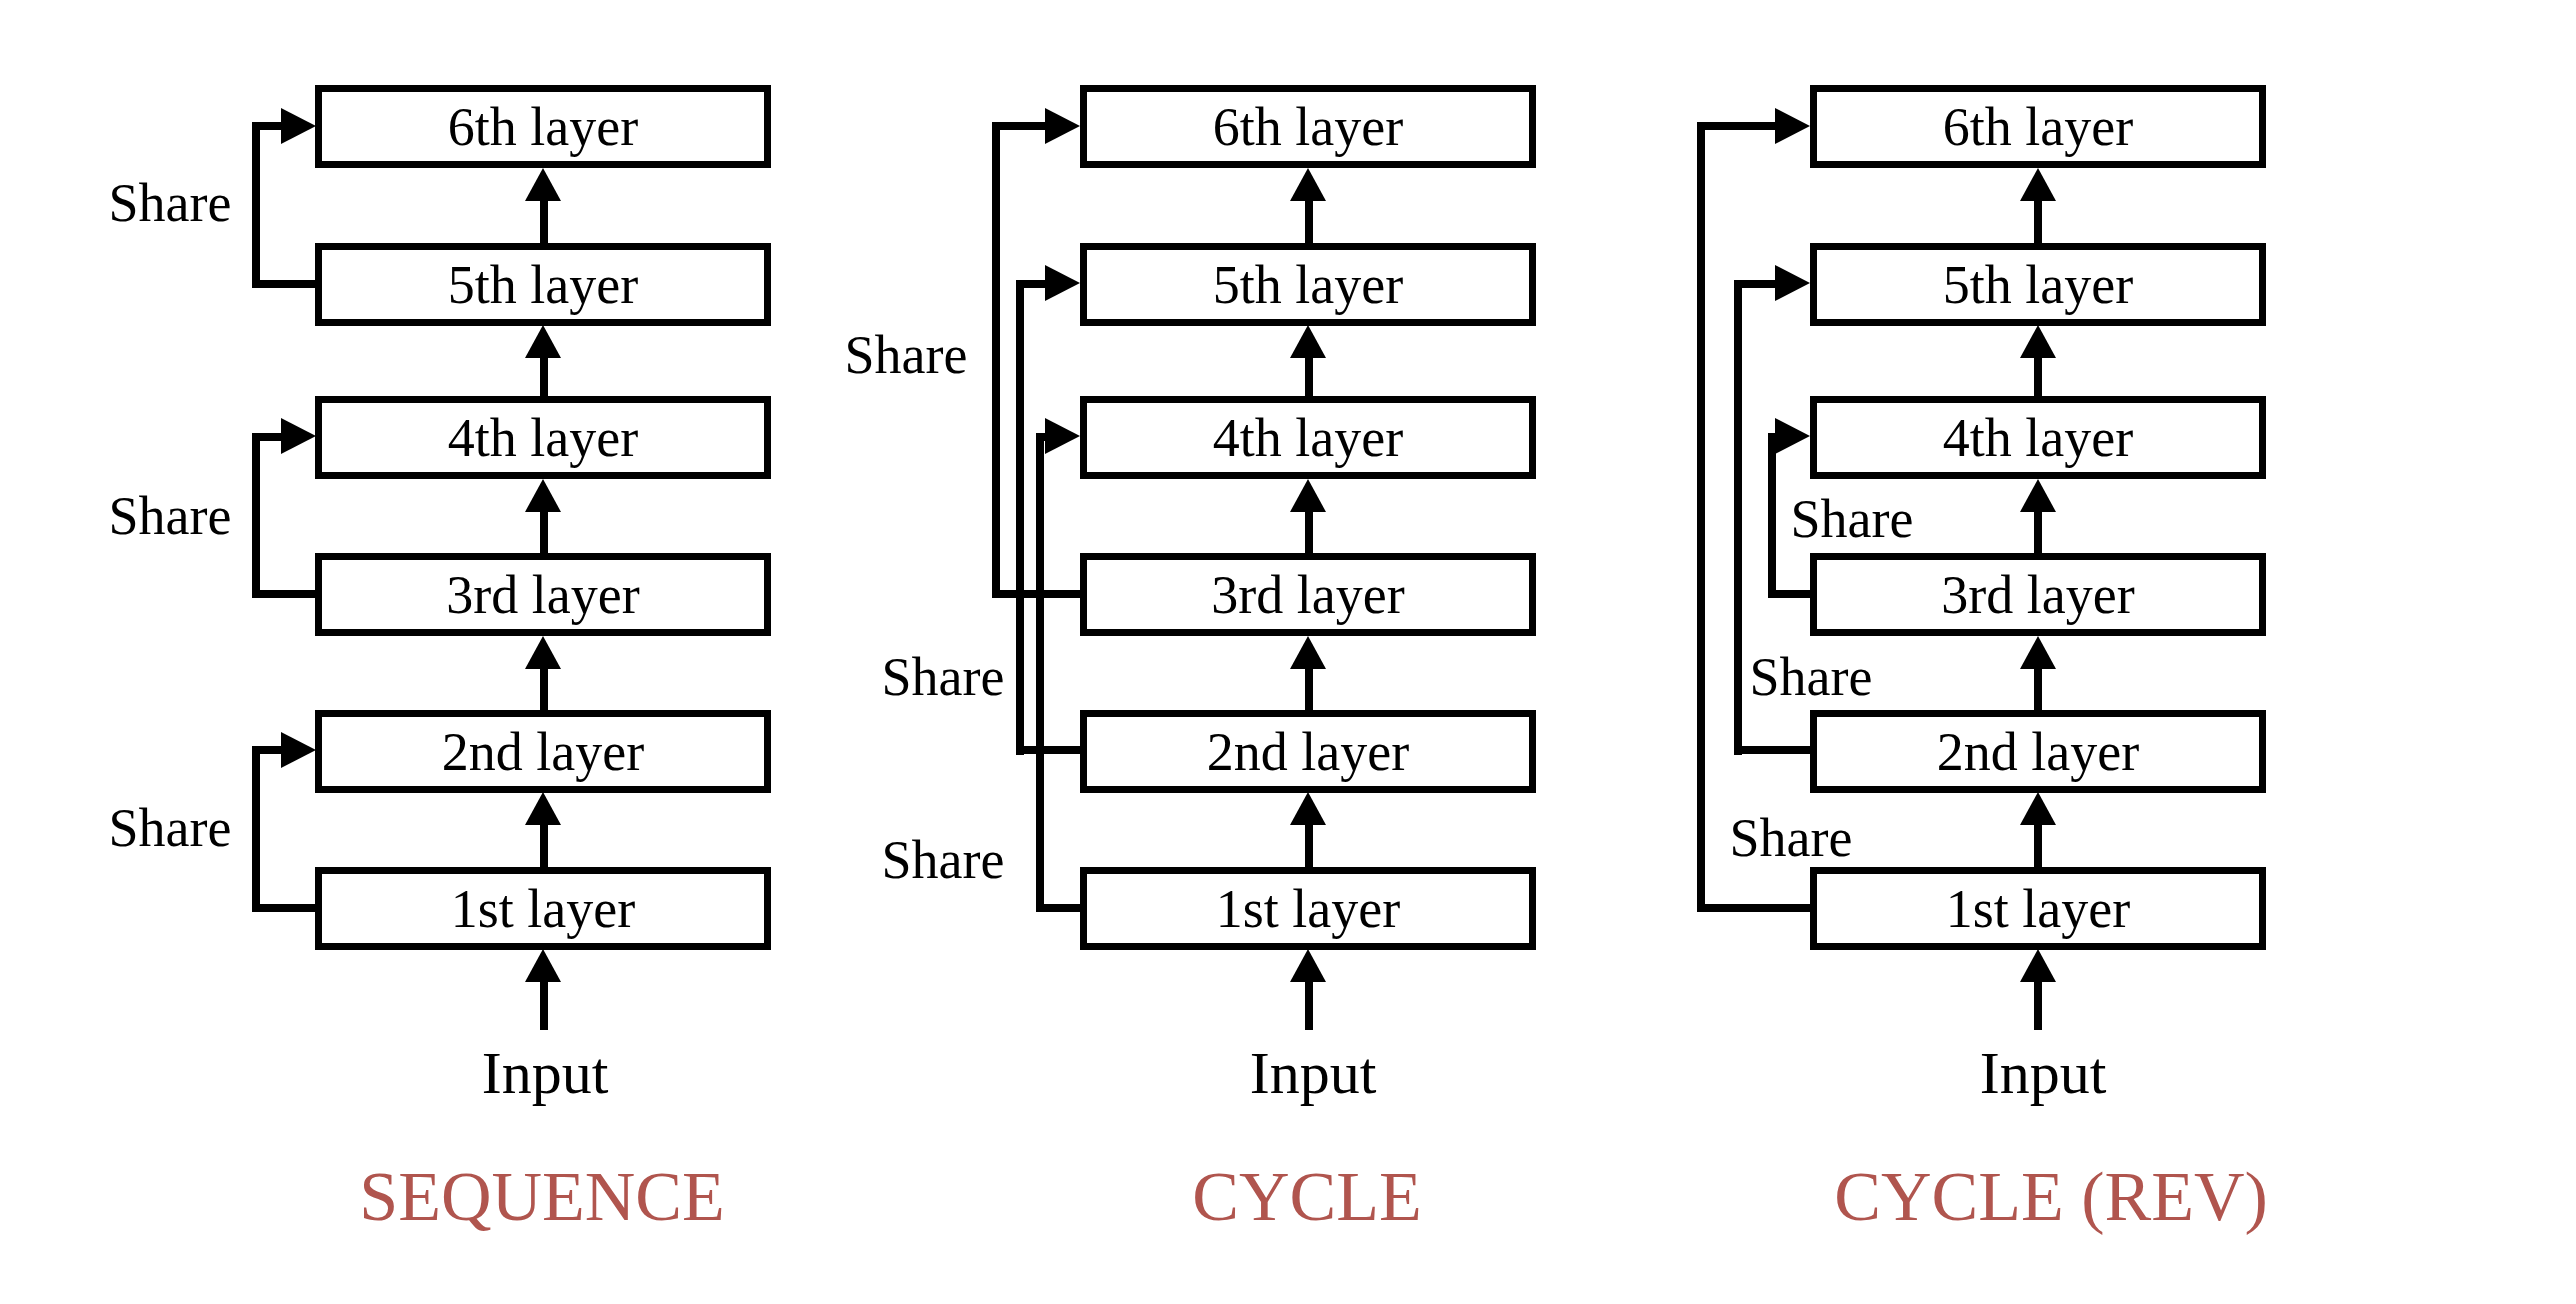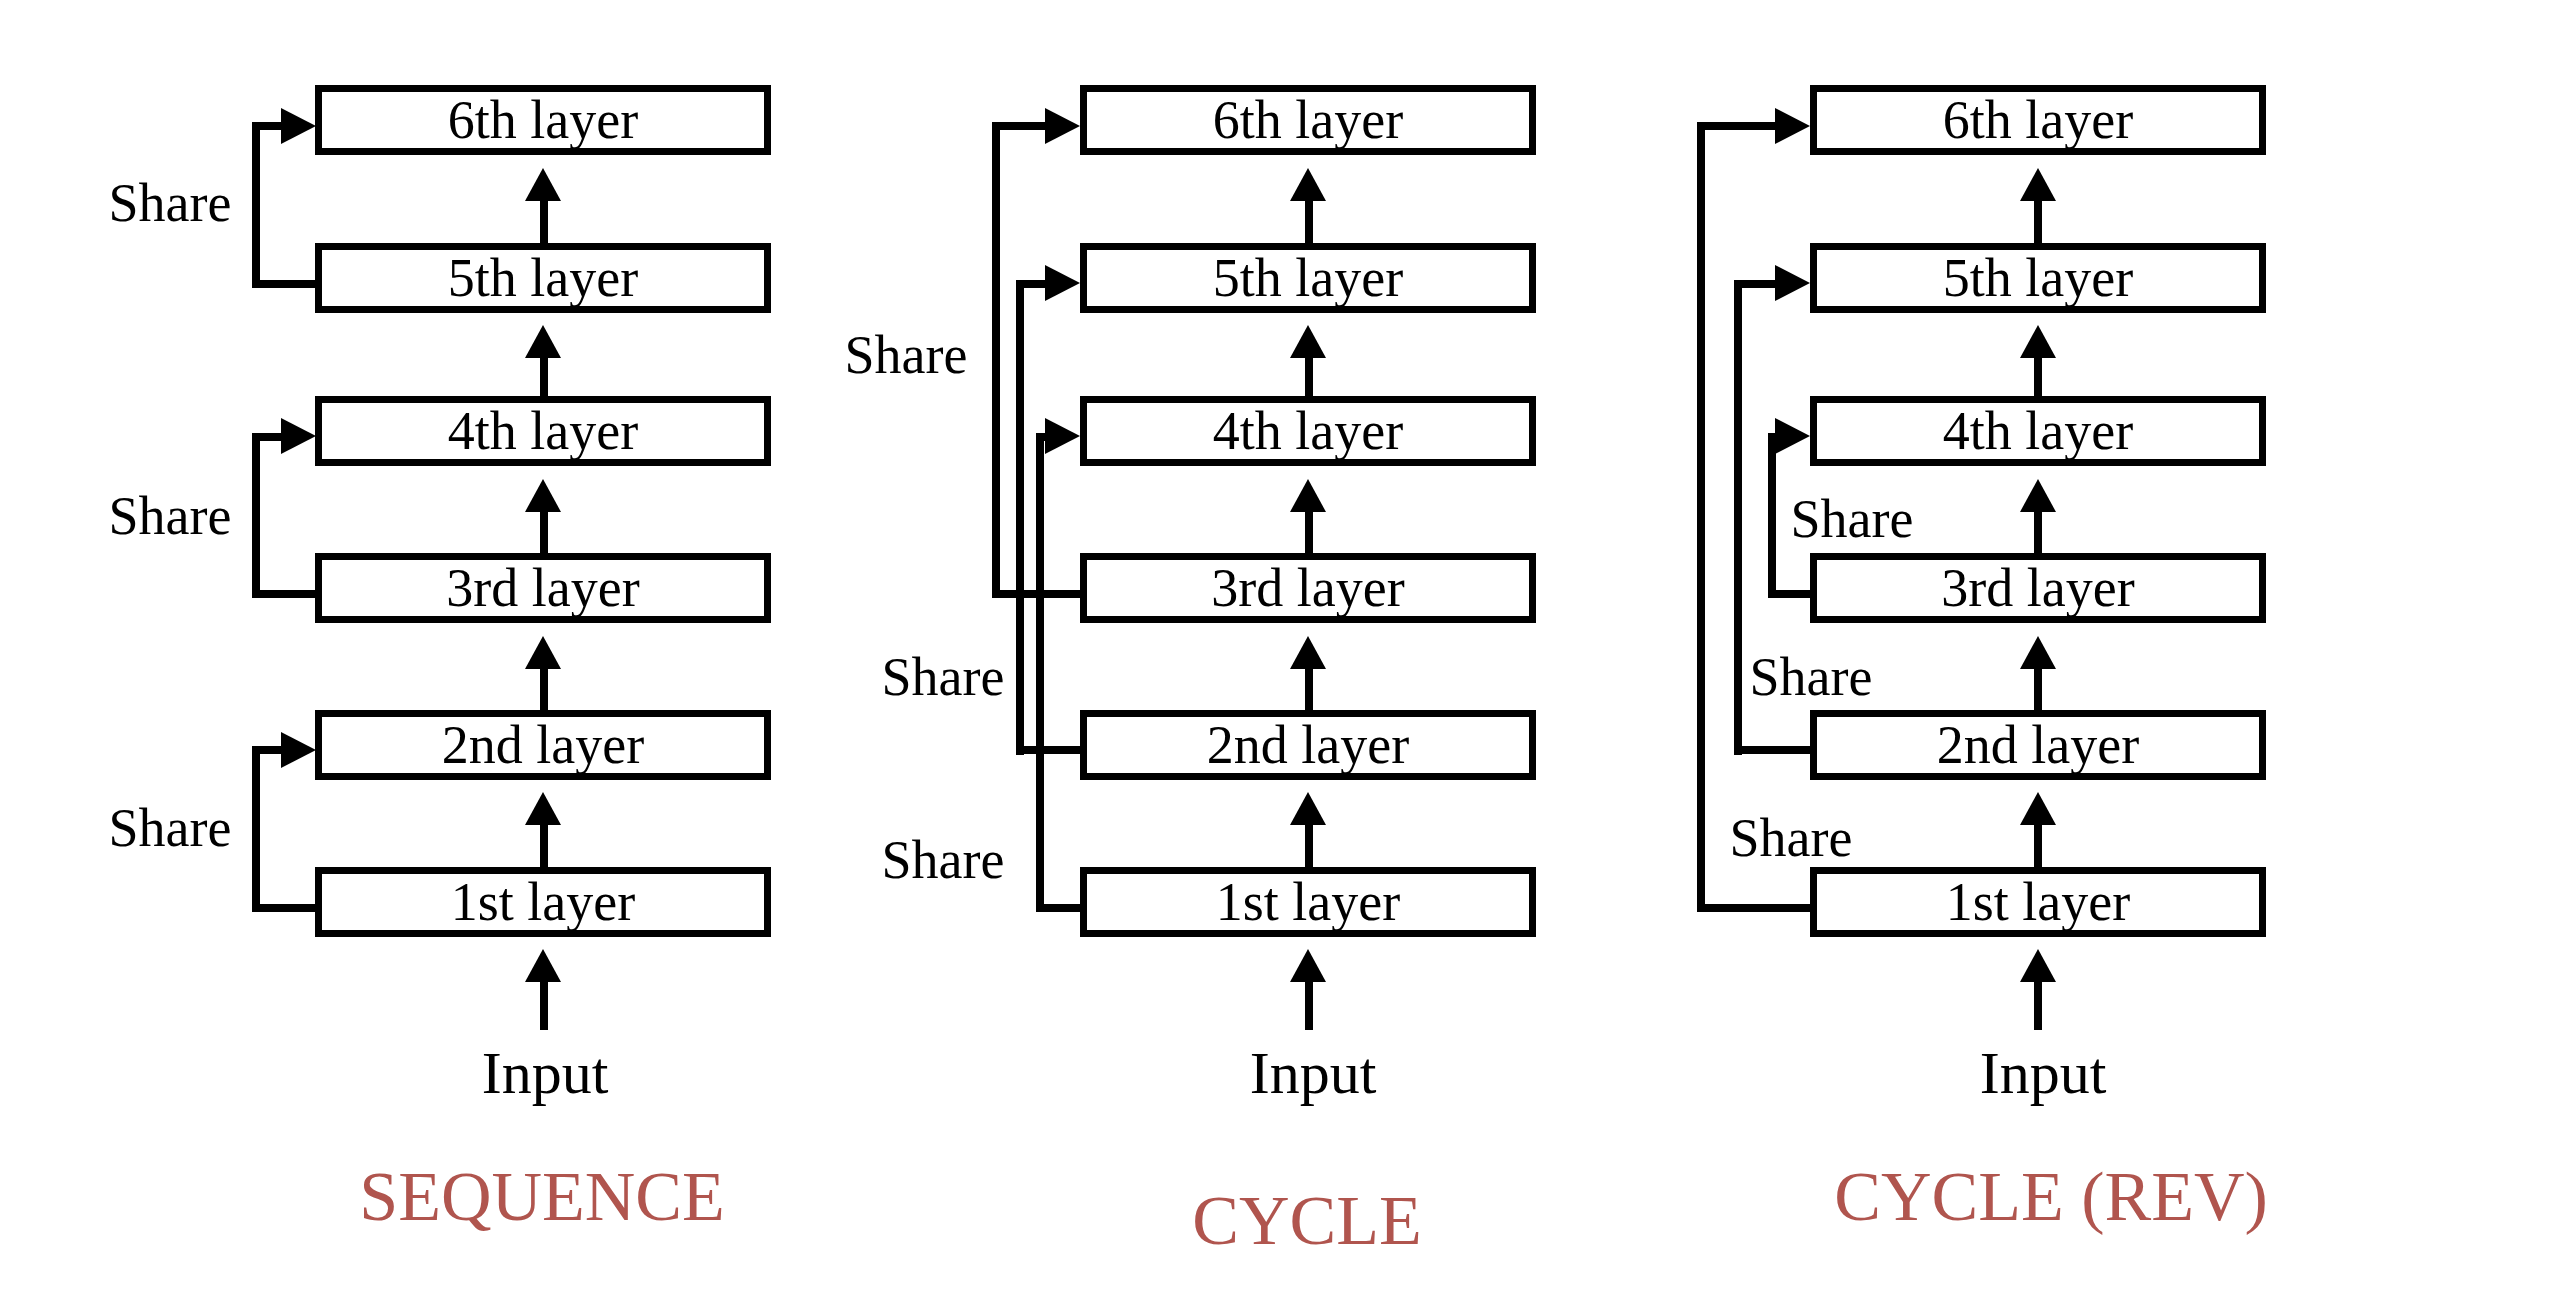--- a/index.html
+++ b/index.html
@@ -6,21 +6,21 @@
   #canvas{
     position:relative;
     width:2576px;height:1305px;
     background:#ffffff;
     font-family:"Liberation Serif", serif;
     overflow:hidden;
   }
   .box{
     position:absolute;
     box-sizing:border-box;
-    width:456px;height:70px;
+    width:456px;height:83px;
     border:7.8px solid #000;
     background:#fff;
     display:flex;align-items:center;justify-content:center;
     font-size:54px;color:#000;
     line-height:1;
   }
   .hline,.vline{position:absolute;background:#000;}
   .hline{height:7.8px;}
   .vline{width:7.8px;}
   .head-up{
@@ -165,21 +165,21 @@
       </div>
     <div class="box" style="left:1080px;top:867px;">
         <span>1st layer</span>
       </div>
 
     <div class="share" style="left:906px;top:355px;">Share</div>
     <div class="share" style="left:943px;top:677px;">Share</div>
     <div class="share" style="left:943px;top:860px;">Share</div>
 
     <div class="input-label" style="left:1313px;top:1073px;">Input</div>
-    <div class="col-title" style="left: 1307px; top: 1197px; color: rgb(176, 85, 78); margin-top: 24px;">CYCLE</div>
+    <div class="col-title" style="left: 1307px; top: 1197px; color: rgb(176, 85, 78);">CYCLE</div>
   </div>
 
   <div>
 
     <div class="vline" style="left:2034px;top:197px;height:53px;"></div>
     <div class="head-up" style="left:2020px;top:168px;"></div>
     <div class="vline" style="left:2034px;top:354px;height:50px;"></div>
     <div class="head-up" style="left:2020px;top:325px;"></div>
     <div class="vline" style="left:2034px;top:508px;height:53px;"></div>
     <div class="head-up" style="left:2020px;top:479px;"></div>

